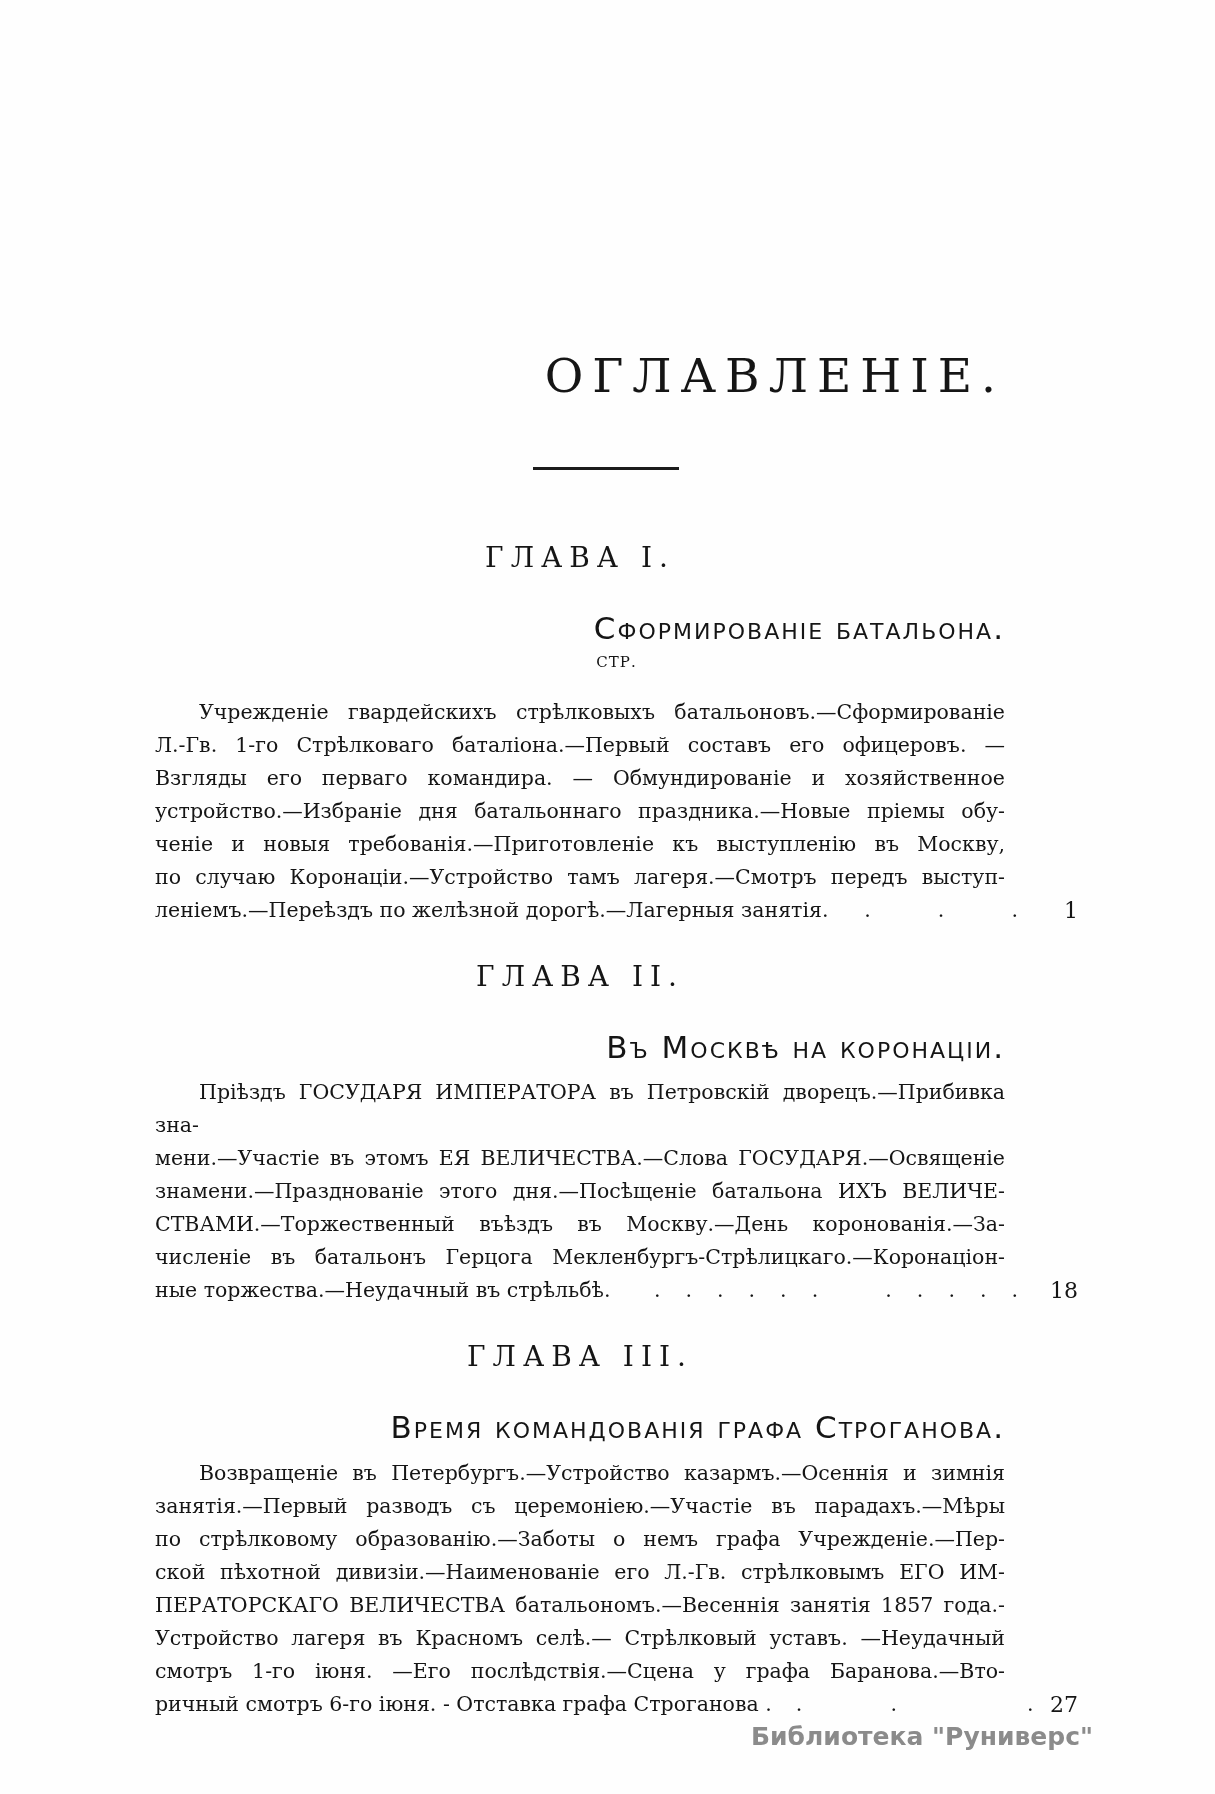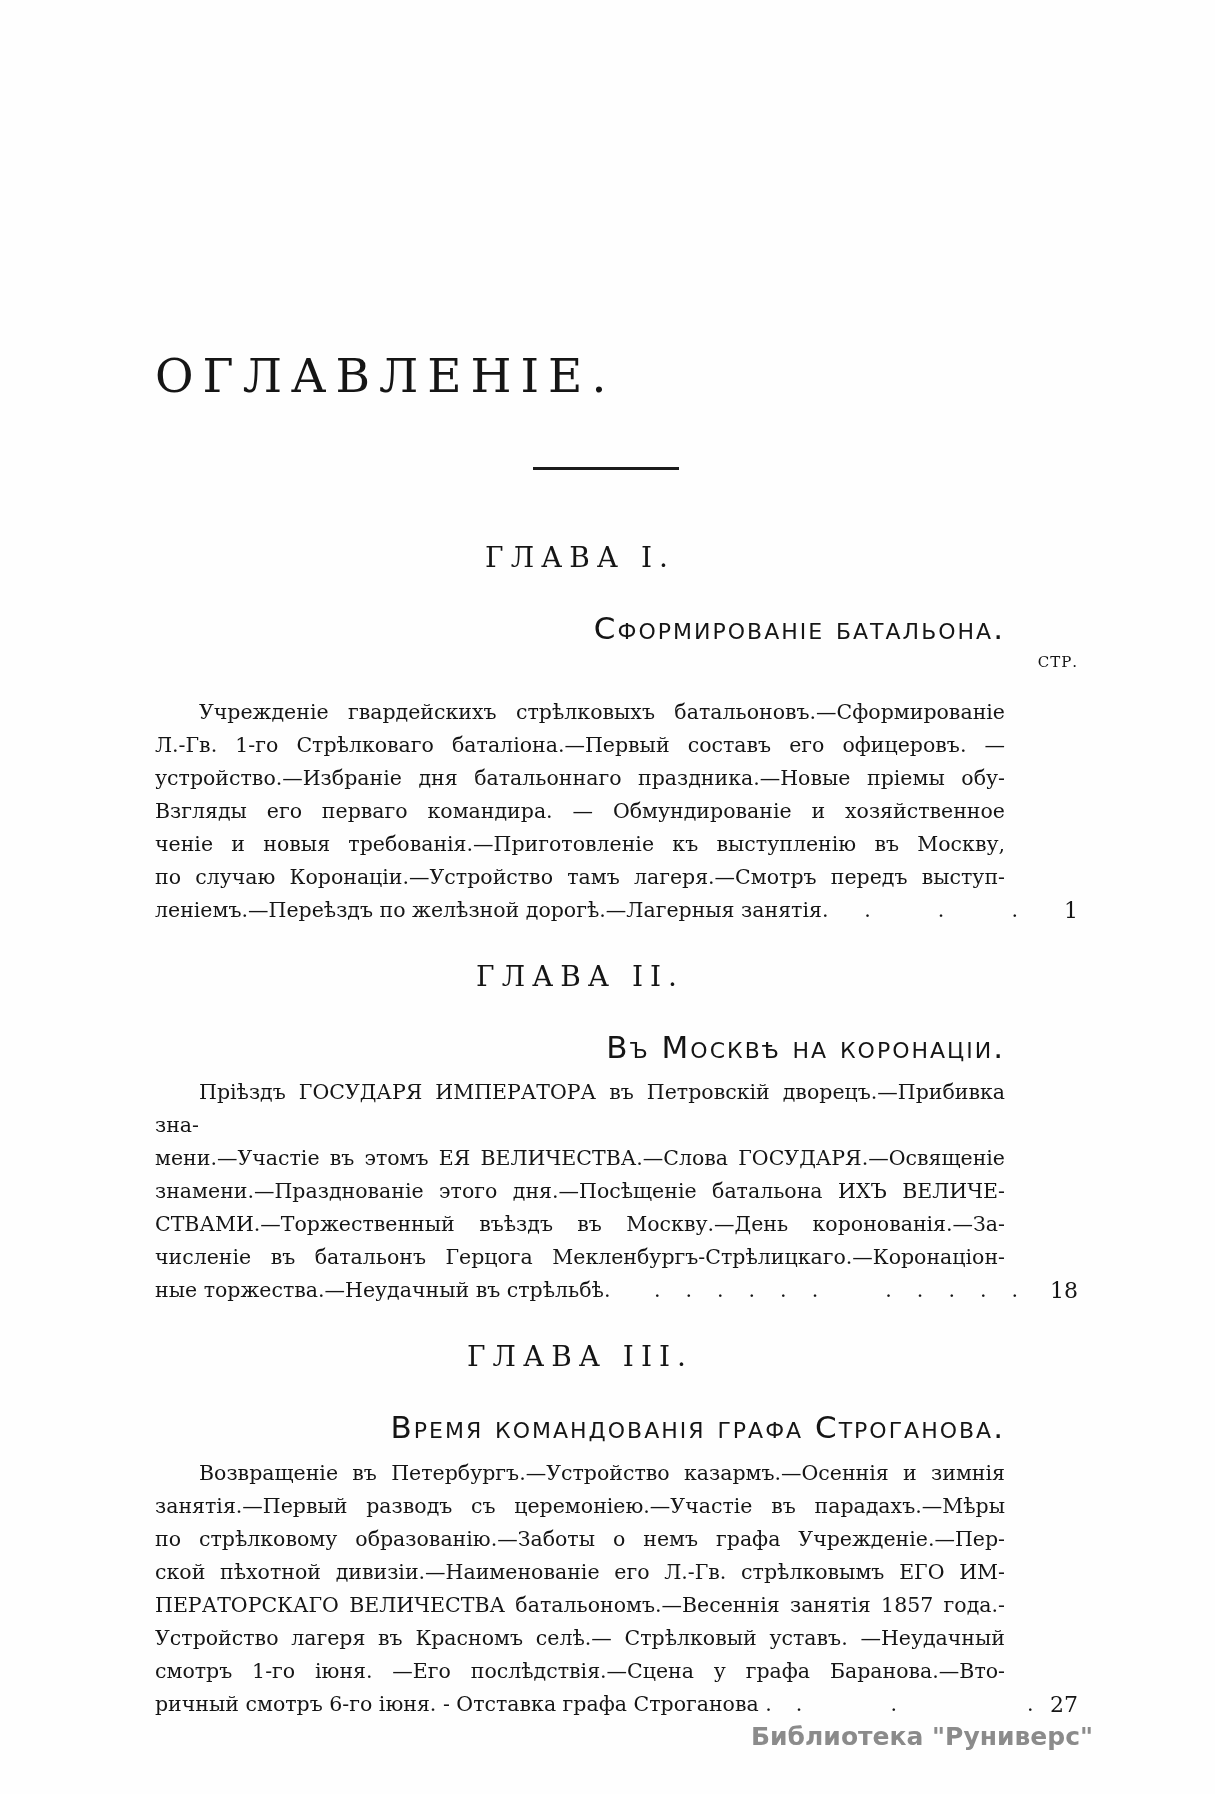--- a/index.html
+++ b/index.html
@@ -17,21 +17,21 @@
     color: #151515;
   }
   .content {
     position: absolute;
     left: 155px;
     top: 0;
     width: 923px; 
   }
   .book-title {
     margin: 352px 73px 0 0;
-    text-align: left;
+    text-align: right;
     font-size: 47px;
     font-weight: normal;
     letter-spacing: 9px;
     line-height: 1;
     white-space: nowrap;
   }
   .rule-wrap {
     margin: 68px 73px 0 0;
     display: flex;
     justify-content: center;
@@ -60,21 +60,21 @@
     font-family: "DejaVu Sans", "Liberation Sans", sans-serif;
     font-variant: small-caps;
     font-weight: 400;
     font-size: 31px;
     letter-spacing: 2px;
     line-height: 1.2;
     white-space: nowrap;
   }
   .str-label {
     margin-top: 6px;
-    text-align: right;
+    text-align: center;
     font-size: 15px;
     letter-spacing: 1px;
     line-height: 18px;
   }
   .para {
     margin-top: 25px;
     font-size: 20.5px;
     line-height: 33px;
   }
   .chapter + .chapter .para {
@@ -133,22 +133,22 @@
       <div class="rule"></div>
     </div>
 
     <section class="chapter">
       <h2 class="chapter-heading">ГЛАВА I.</h2>
       <h3 class="chapter-subtitle">Сформированіе батальона.</h3>
       <div class="str-label">СТР.</div>
       <div class="para">
         <div class="line first">Учрежденіе гвардейскихъ стрѣлковыхъ батальоновъ.—Сформированіе</div>
         <div class="line">Л.-Гв. 1-го Стрѣлковаго баталіона.—Первый составъ его офицеровъ. —</div>
+        <div class="line">Взгляды его перваго командира. — Обмундированіе и хозяйственное</div>
         <div class="line">устройство.—Избраніе дня батальоннаго праздника.—Новые пріемы обу-</div>
-        <div class="line">Взгляды его перваго командира. — Обмундированіе и хозяйственное</div>
         <div class="line">ченіе и новыя требованія.—Приготовленіе къ выступленію въ Москву,</div>
         <div class="line">по случаю Коронаціи.—Устройство тамъ лагеря.—Смотръ передъ выступ-</div>
         <div class="line last-row">
           <span class="last-text">леніемъ.—Переѣздъ по желѣзной дорогѣ.—Лагерныя занятія.</span>
           <span class="dots">.      .      .</span>
           <span class="pagenum">1</span>
         </div>
       </div>
     </section>
 

